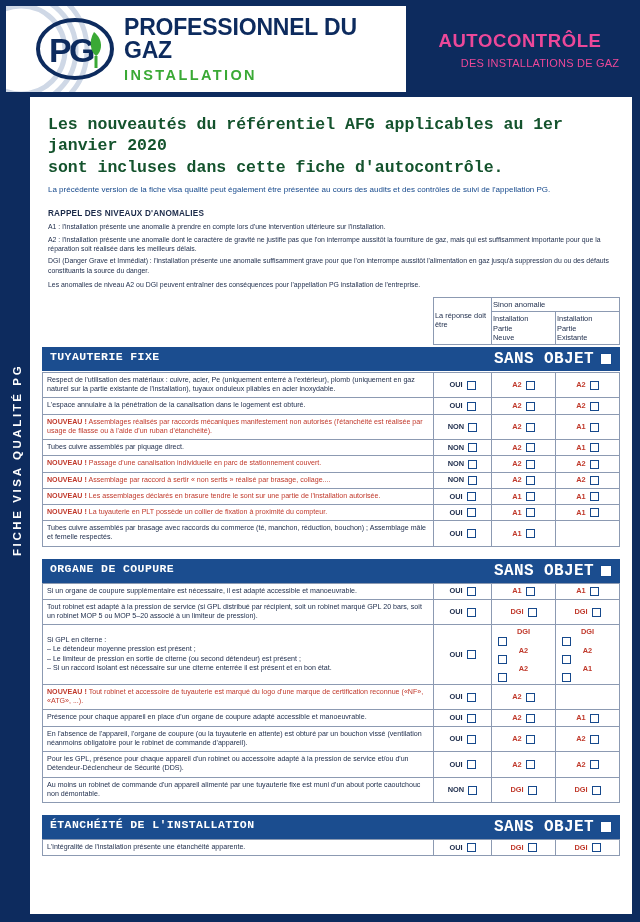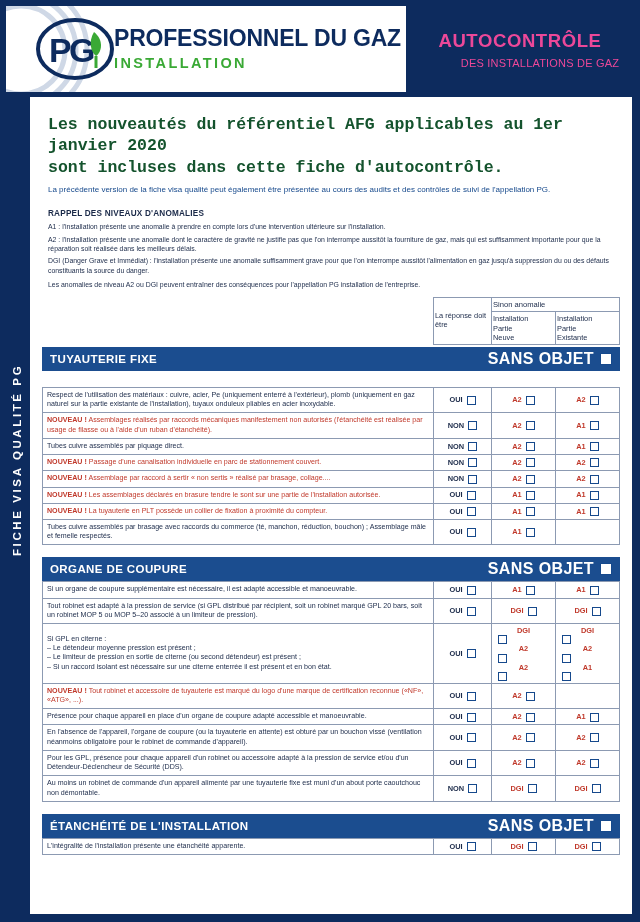--- a/index.html
+++ b/index.html
@@ -26,20 +26,21 @@
   .logo-zone {
     width: 400px; display: flex; align-items: center; position: relative;
     padding-left: 8px;
   }
   .arcs { position:absolute; left:-40px; top:-26px; width:150px; height:140px; }
   .pg-logo {
     width: 78px; height: 62px; position: relative; flex: 0 0 auto;
     margin-left: 22px;
   }
   .pg-text {
+    margin-left: 10px;
   }
   .pg-title {
     font-size: 23px; font-weight: bold; color: #0d2b5e; letter-spacing: -0.2px;
     line-height: 1;
   }
   .pg-sub {
     font-size: 14.5px; font-weight: bold; color: #3aa935; letter-spacing: 2.4px;
     margin-top: 5px;
   }
   .header-right {
@@ -93,21 +94,21 @@
   .hdr-cell {
     border: 1px solid #8c9ab2; font-size: 7.4px; text-align:left; color:#1b2a49;
     padding: 2px 1px; line-height: 1.2; vertical-align: middle;
   }
   .hdr-empty { border: none; }
   .hdr-sinon { font-size: 7.6px; }
 
   .sect-band {
     background: #1b4d8f; color:#fff; font-weight: bold; font-size: 11.5px;
     padding: 3px 8px; letter-spacing: .4px;
-    display:flex; align-items:center; justify-content:space-between;
+    display:flex; justify-content:space-between;font-family:Liberation Mono, monospace;
   }
   .sect-band .so { font-size: 16px; display:flex; align-items:center; gap:6px; }
   .so-box {
     width: 12px; height: 12px; background:#fff; border:1px solid #16498c; display:inline-block;
   }
   .row-lbl {
     border: 1px solid #8c9ab2; font-size: 7.1px; padding: 3px 4px; line-height:1.3; color:#1b2a49;
   }
   .row-lbl .nouv { color:#c0392b; font-weight:bold; }
   .row-lbl .redtxt { color:#c0392b; }
@@ -205,36 +206,42 @@
       </table>
 
     <div class="sect-wrap">
       <div class="sect-band">
         <span>TUYAUTERIE FIXE</span>
         <span class="so">
           <span>SANS OBJET</span>
           <span class="so-box"></span>
         </span>
       </div>
-      <table class="grid" style="margin-top:16px">
+      <table class="grid" style="margin-top:1px">
         <colgroup>
             <col class="col-lbl">
             <col class="col-rep">
             <col class="col-a">
             <col class="col-b">
           </colgroup>
 
         <tbody>
             <tr>
           <td class="row-lbl">Respect de l'utilisation des matériaux : cuivre, acier, Pe (uniquement enterré à l'extérieur), plomb (uniquement en gaz naturel sur la partie existante de l'installation), tuyaux onduleux pliables en acier inoxydable.</td>
           <td class="cell-c"><span>OUI</span><span class="chk"></span></td>
           <td class="cell-c red"><span>A2</span><span class="chk"></span></td>
           <td class="cell-c red"><span>A2</span><span class="chk"></span></td>
         </tr>
 
+        <tr>
+          <td class="row-lbl">L'espace annulaire à la pénétration de la canalisation dans le logement est obturé.</td>
+          <td class="cell-c"><span>OUI</span><span class="chk"></span></td>
+          <td class="cell-c red"><span>A2</span><span class="chk"></span></td>
+          <td class="cell-c red"><span>A2</span><span class="chk"></span></td>
+        </tr>
 
         <tr>
           <td class="row-lbl"><span class="nouv">NOUVEAU !</span> <span class="redtxt">Assemblages réalisés par raccords mécaniques manifestement non autorisés (l'étanchéité est réalisée par usage de filasse ou à l'aide d'un ruban d'étanchéité).</span></td>
           <td class="cell-c"><span>NON</span><span class="chk"></span></td>
           <td class="cell-c red"><span>A2</span><span class="chk"></span></td>
           <td class="cell-c red"><span>A1</span><span class="chk"></span></td>
         </tr>
 
         <tr>
           <td class="row-lbl">Tubes cuivre assemblés par piquage direct.</td>

